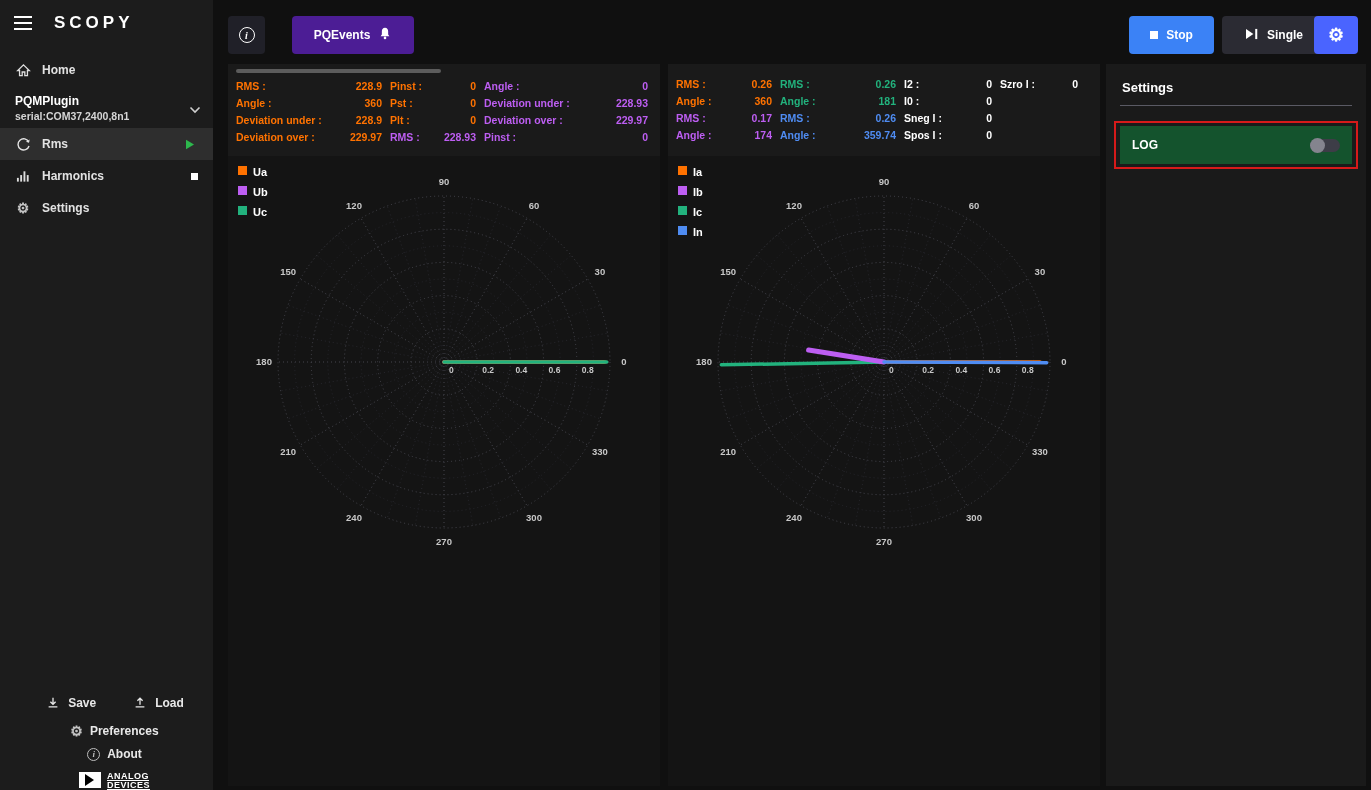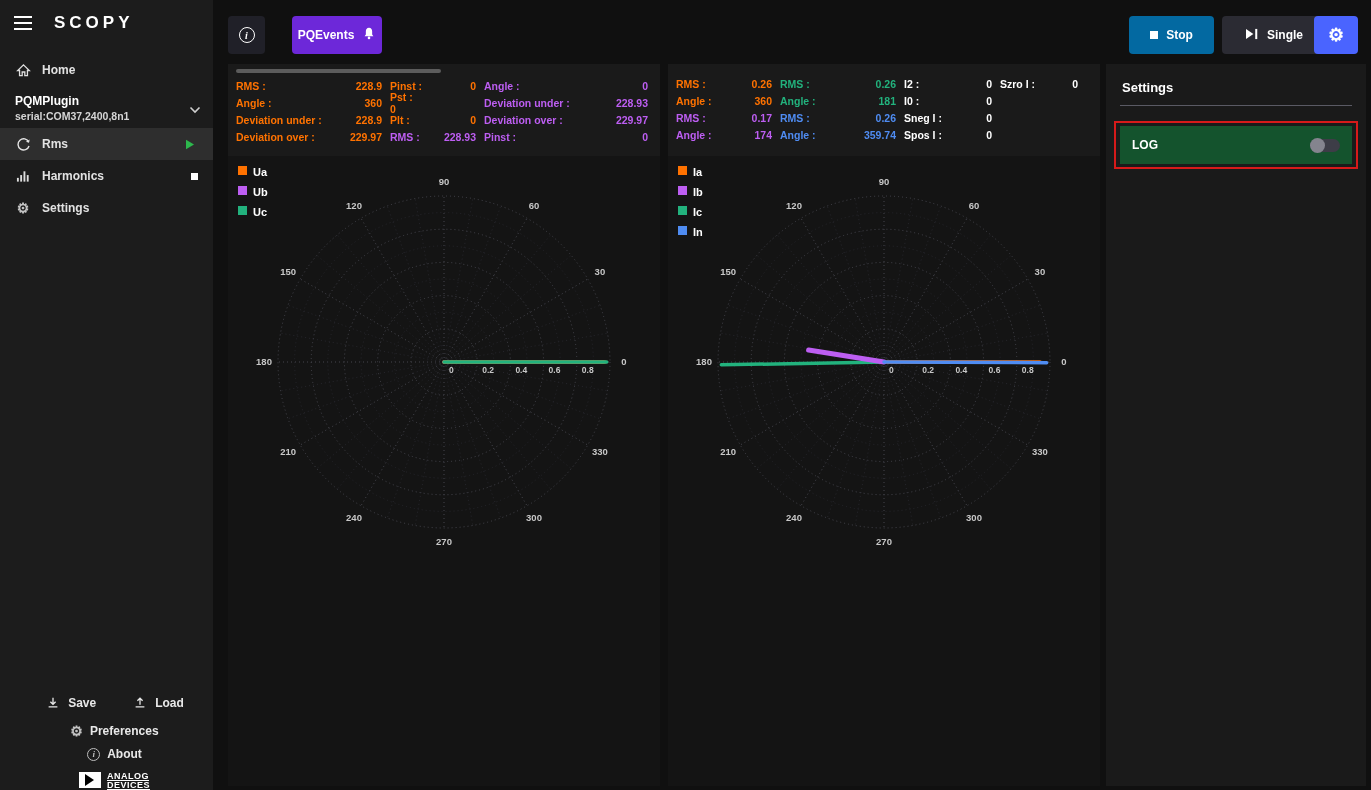--- a/index.html
+++ b/index.html
@@ -34,21 +34,21 @@
                  display:inline-flex; align-items:center; justify-content:center;
                  font-size:9px; color:#bdbdbd; font-family:"Liberation Serif", serif; font-style:italic; }
   .brand { display:flex; justify-content:center; align-items:flex-start; gap:6px; height:18px; overflow:hidden; margin-top:4px; }
   .brand-box { width:22px; height:16px; background:#fff; display:flex; align-items:center; justify-content:center; }
   .brand-tri { width:0; height:0; border-top:6px solid transparent; border-bottom:6px solid transparent; border-left:9px solid #000; }
   .brand-text { display:flex; flex-direction:column; font-size:9px; font-weight:bold; color:#fff; line-height:9px; letter-spacing:.5px;text-decoration:underline; }
   
   .tb-btn { position:absolute; top:16px; height:38px; border-radius:4px; display:flex; align-items:center;
             justify-content:center; gap:8px; font-weight:bold; font-size:12px; color:#fff; cursor:pointer; z-index:3; }
   #btn-info    { left:228px;  width:37px;  background:#202028; }
-  #btn-pqevents{ left:292px;  width:90px;  background:#6d28d9; }
+  #btn-pqevents{ left:292px;  width:122px;  background:#4c1d95; }
   #btn-stop    { left:1129px; width:85px;  }
   #btn-single  { left:1222px; width:104px;  background:#2b2b33; }
   #btn-gear    { left:1314px; width:44px;  font-size:18px; }
   .stop-square { width:8px; height:8px; background:#fff; display:inline-block; }
   
   .panel { position:absolute; top:64px; bottom:4px; background:#1a1a1a; }
   #panel-voltage { left:228px; width:432px; }
   #panel-current { left:668px; width:432px; }
   #panel-settings{ left:1106px; width:260px; padding:12px 14px; }
   .stats { padding:5px 8px 3px; }
@@ -190,21 +190,21 @@
 </div>
 <div class="tb-btn" id="btn-pqevents">
   <span>PQEvents</span>
   <span>
     <svg width="14" height="15" viewBox="0 0 16 16">
         <path d="M8 1.5 C5.4 1.5 4.4 3.6 4.4 5.8 V9 L3 11.2 H13 L11.6 9 V5.8 C11.6 3.6 10.6 1.5 8 1.5 Z" fill="#fff"></path>
         <circle cx="8" cy="13" r="1.5" fill="#fff"></circle>
       </svg>
   </span>
 </div>
-<div class="tb-btn" id="btn-stop" style="background: #0369a1; align-items: center;">
+<div class="tb-btn" id="btn-stop" style="background: #3b82f6; align-items: center;">
   <span class="stop-square"></span>
   <span>Stop</span>
 </div>
 <div class="tb-btn" id="btn-single">
   <span>
     <svg width="14" height="12" viewBox="0 0 15 13">
         <path d="M1 1 L9 6.5 L1 12 Z" fill="#fff"></path>
         <rect x="11" y="1" width="2.2" height="11" fill="#fff"></rect>
       </svg>
   </span>
@@ -230,21 +230,21 @@
           <div class="scell" style="width: 164px; color: rgb(189, 94, 242);">
             <span>Angle :</span>
             <span>0</span>
           </div>
         </div>
         <div class="srow">
           <div class="scell" style="width: 146px; color: rgb(255, 114, 0);">
             <span>Angle :</span>
             <span>360</span>
           </div>
-          <div class="scell" style="width: 86px; color: rgb(255, 114, 0); flex-direction: column;">
+          <div class="scell" style="width: 86px; color: rgb(255, 114, 0);">
             <span>Pst :</span>
             <span>0</span>
           </div>
           <div class="scell" style="width: 164px; color: rgb(189, 94, 242);">
             <span>Deviation under :</span>
             <span>228.93</span>
           </div>
         </div>
         <div class="srow">
           <div class="scell" style="width: 146px; color: rgb(255, 114, 0);">

